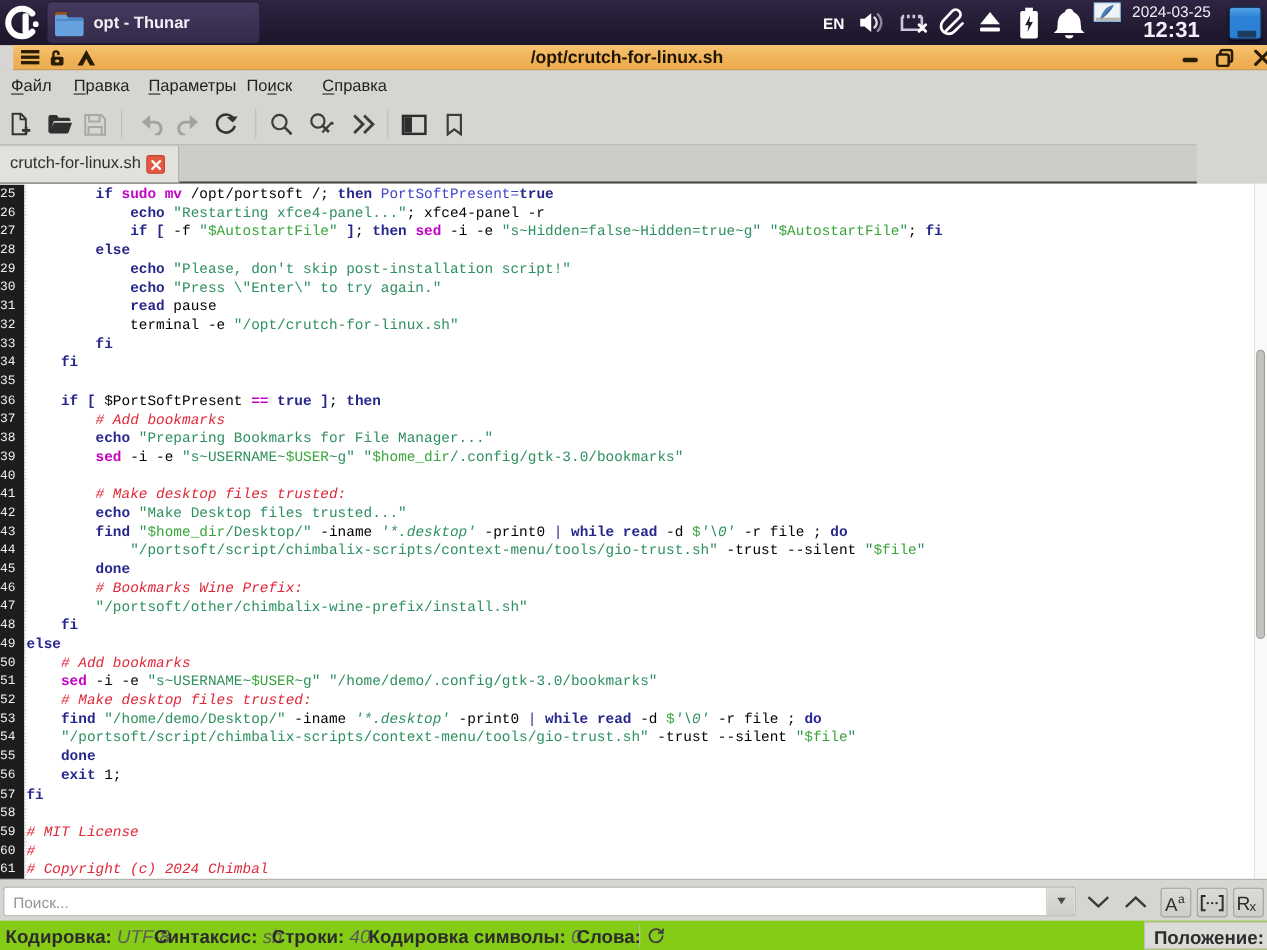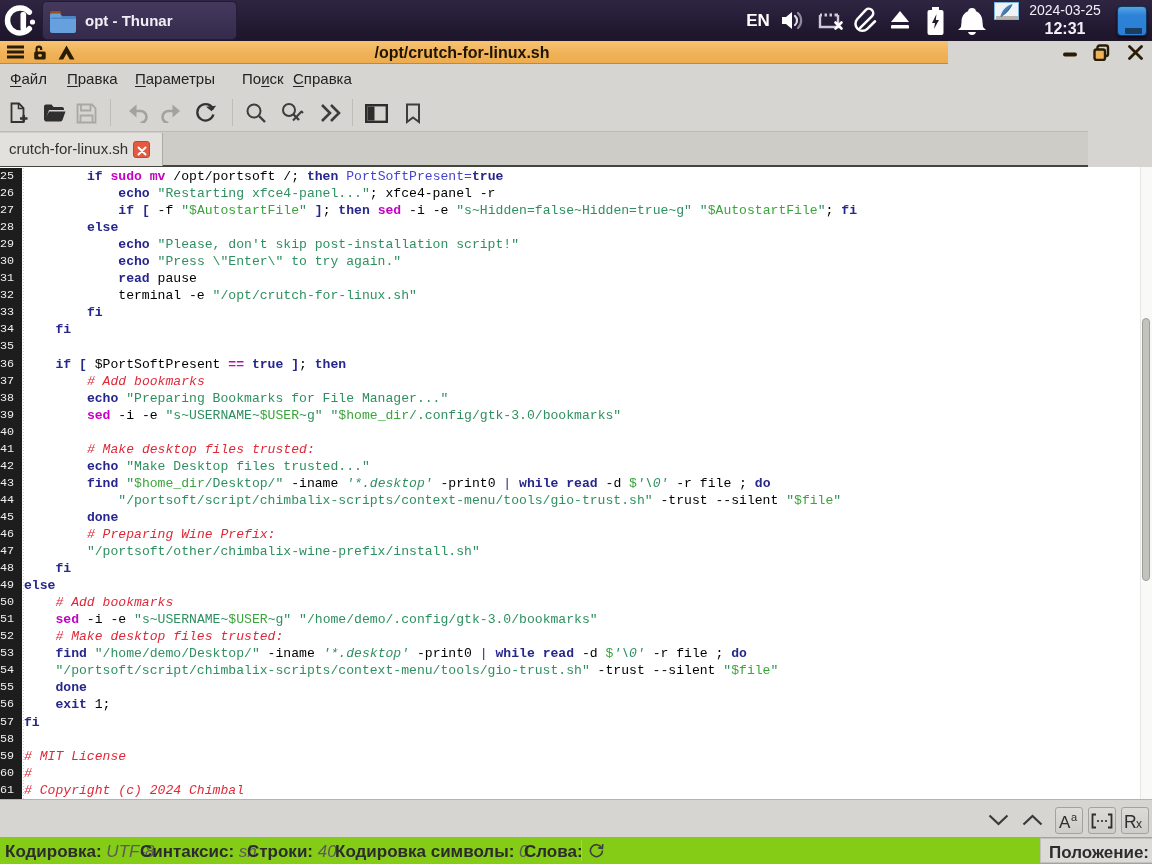--- a/index.html
+++ b/index.html
@@ -9,30 +9,30 @@
 #panel { position:absolute; left:0; top:0; width:1152px; height:41px;
   background:linear-gradient(#2f2542,#231a33 60%,#1d1529);padding-left:32px; }
 #logo { position:absolute; left:2px; top:1px; }
 .taskbtn { position:absolute; top:1px; height:39px; border-radius:5px; display:flex; align-items:center;
   font-weight:bold; font-size:15px; color:#f2eef6; }
 #task1 { left:42px; width:195px; background:linear-gradient(#453a5e,#342a4b); border:1px solid #241c36; }
 #task2 { left:239px; width:198px; background:linear-gradient(#5585bd,#315e97); border:1px solid #1e3c63; }
 .ticon { margin-left:5px; margin-right:12px; } #task1 .ticon { margin-right:7px; }
 
 .tray { position:absolute; top:0; height:41px; display:flex; align-items:center; color:#fff; }
-#en { left:744px; width:28px; font-weight:bold; font-size:17px; justify-content:flex-end; }
+#en { left:744px; width:28px; font-weight:bold; font-size:14px; justify-content:flex-end; }
 
 #clock { position:absolute; left:1025px; top:2px; width:80px; text-align:center; color:#f4eef8; }
 #clock .d { font-size:14px; line-height:17px; }
-#clock .t { font-size:16px; font-weight:bold; line-height:19px; }
+#clock .t { font-size:20px; font-weight:bold; line-height:19px; }
 #pager { position:absolute; left:1117px; top:6px; width:30px; height:30px; border-radius:4px;
   background:linear-gradient(#53a4e4,#2d83d8 30%,#2a7fd4); border:1px solid #12365c; box-shadow:0 2px 3px rgba(0,0,10,.55); }
 #pager .win { position:absolute; left:7px; bottom:1px; width:17px; height:6px; background:#1d3d60; border-radius:1px; }
 
-#titlebar { position:absolute; left:0; top:41px; width:948px; height:23px;
+#titlebar { position:absolute; left:12px; top:41px; width:1140px; height:23px;
   background:linear-gradient(#f6c472,#f0b258 55%,#edac4e); border-bottom:1px solid #b98c35; }
 .tbico { position:absolute; top:0; width:24px; height:22px; display:flex; align-items:center; justify-content:center; }
 #title { position:absolute; left:-24px; right:0; top:0; height:22px; text-align:center; line-height:23px;
   font-weight:bold; font-size:16px; color:#201504; }
 
 #menubar { position:absolute; left:0; top:64px; width:1152px; height:31px; background:#d6d5d1;
   font-size:15px; color:#232323; }
 #menubar span.mi { position:absolute; top:6px; }
 u { text-decoration-thickness:1px; text-underline-offset:2px; }
 
@@ -180,21 +180,21 @@
   <svg width="15" height="15" viewBox="0 0 15 15">
    <path d="M1.5 1.5 L13.5 13.5 M13.5 1.5 L1.5 13.5" stroke="#2a1d06" stroke-width="2.8" stroke-linecap="round"></path>
   </svg>
  </div>
 </div>
 
 <div id="menubar">
  <span class="mi" style="left:10px"><u>Ф</u>айл</span>
  <span class="mi" style="left:67px"><u>П</u>равка</span>
  <span class="mi" style="left:135px"><u>П</u>араметры</span>
- <span class="mi" style="left:242px">По<u>и</u>ск</span>
+ <span class="mi" style="left:224px">По<u>и</u>ск</span>
  <span class="mi" style="left:293px"><u>С</u>правка</span>
 </div>
 
 <div id="toolbar">
  <div class="tbtn" style="left:2px">
   <svg width="22" height="22" viewBox="0 0 22 22" fill="none" stroke="#333333" stroke-width="1.8">
    <path d="M4.5 1.5 L12 1.5 L16.5 6 L16.5 20 L4.5 20 Z"></path>
    <path d="M11.5 1.8 L11.5 6.5 L16.2 6.5" stroke-width="1.5"></path>
    <path d="M13 16.5 L20.5 16.5 M16.75 13 L16.75 20" stroke-width="2.4"></path>
   </svg>
@@ -289,21 +289,21 @@
     <span class="k">if</span> <span class="k">[</span> $PortSoftPresent <span class="m">==</span> <span class="k">true</span> <span class="k">]</span>; <span class="k">then</span>
         <span class="c"># Add bookmarks</span>
         <span class="k">echo</span> <span class="s">"Preparing Bookmarks for File Manager..."</span>
         <span class="m">sed</span> -i -e <span class="s">"s~USERNAME~</span><span class="v">$USER</span><span class="s">~g"</span> <span class="s">"</span><span class="v">$home_dir</span><span class="s">/.config/gtk-3.0/bookmarks"</span>
 
         <span class="c"># Make desktop files trusted:</span>
         <span class="k">echo</span> <span class="s">"Make Desktop files trusted..."</span>
         <span class="k">find</span> <span class="s">"</span><span class="v">$home_dir</span><span class="s">/Desktop/"</span> -iname <span class="si">'*.desktop'</span> -print0 <span class="kp">|</span> <span class="k">while</span> <span class="k">read</span> -d <span class="v">$</span><span class="si">'\0'</span> -r file ; <span class="k">do</span>
             <span class="s">"/portsoft/script/chimbalix-scripts/context-menu/tools/gio-trust.sh"</span> -trust --silent <span class="s">"</span><span class="v">$file</span><span class="s">"</span>
         <span class="k">done</span>
-        <span class="c"># Preparing Wine Prefix:</span>
+        <span class="c"># Bookmarks Wine Prefix:</span>
         <span class="s">"/portsoft/other/chimbalix-wine-prefix/install.sh"</span>
     <span class="k">fi</span>
 <span class="k">else</span>
     <span class="c"># Add bookmarks</span>
     <span class="m">sed</span> -i -e <span class="s">"s~USERNAME~</span><span class="v">$USER</span><span class="s">~g"</span> <span class="s">"/home/demo/.config/gtk-3.0/bookmarks"</span>
     <span class="c"># Make desktop files trusted:</span>
     <span class="k">find</span> <span class="s">"/home/demo/Desktop/"</span> -iname <span class="si">'*.desktop'</span> -print0 <span class="kp">|</span> <span class="k">while</span> <span class="k">read</span> -d <span class="v">$</span><span class="si">'\0'</span> -r file ; <span class="k">do</span>
     <span class="s">"/portsoft/script/chimbalix-scripts/context-menu/tools/gio-trust.sh"</span> -trust --silent <span class="s">"</span><span class="v">$file</span><span class="s">"</span>
     <span class="k">done</span>
     <span class="k">exit</span> 1;
@@ -350,20 +350,26 @@
 60
 61</pre>
 
 <div style="position:absolute;left:23px;top:1px;width:1px;height:631px;background:repeating-linear-gradient(#c9c9c9 0 1px,#ffffff 1px 3px)"></div>
 <div id="vscroll">
       <div id="vthumb"></div>
     </div>
 </div>
 
 <div id="searchbar">
+ <div id="sinput">
+      <span class="ph">Поиск...</span>
+   <div id="scombo"><svg style="margin:9px 0 0 9px" width="8" height="6" viewBox="0 0 8 6">
+          <path d="M0 0 L8 0 L4 6 Z" fill="#4a4a46"></path>
+        </svg></div>
+ </div>
  <div class="sbtn" style="left:983px">
   <svg width="21" height="12" viewBox="0 0 21 12">
         <path d="M1.5 1.5 L10.5 10 L19.5 1.5" fill="none" stroke="#3a3a38" stroke-width="2.2"></path>
       </svg>
  </div>
  <div class="sbtn" style="left:1017px">
   <svg width="21" height="12" viewBox="0 0 21 12">
         <path d="M1.5 10.5 L10.5 2 L19.5 10.5" fill="none" stroke="#3a3a38" stroke-width="2.2"></path>
       </svg>
  </div>

